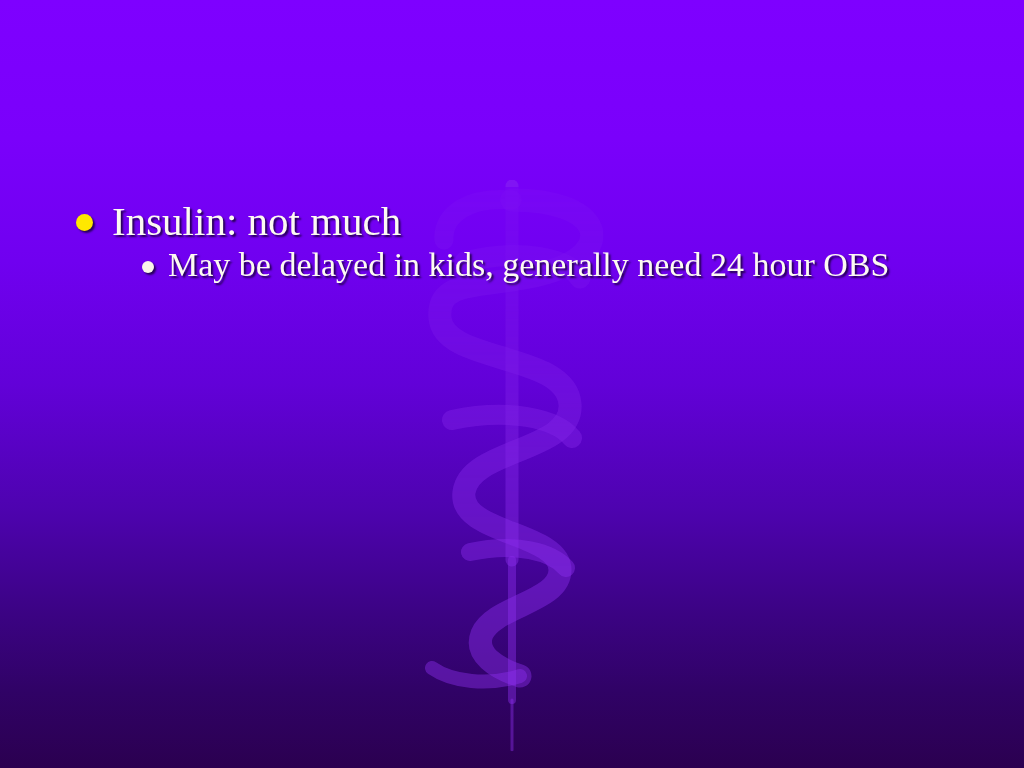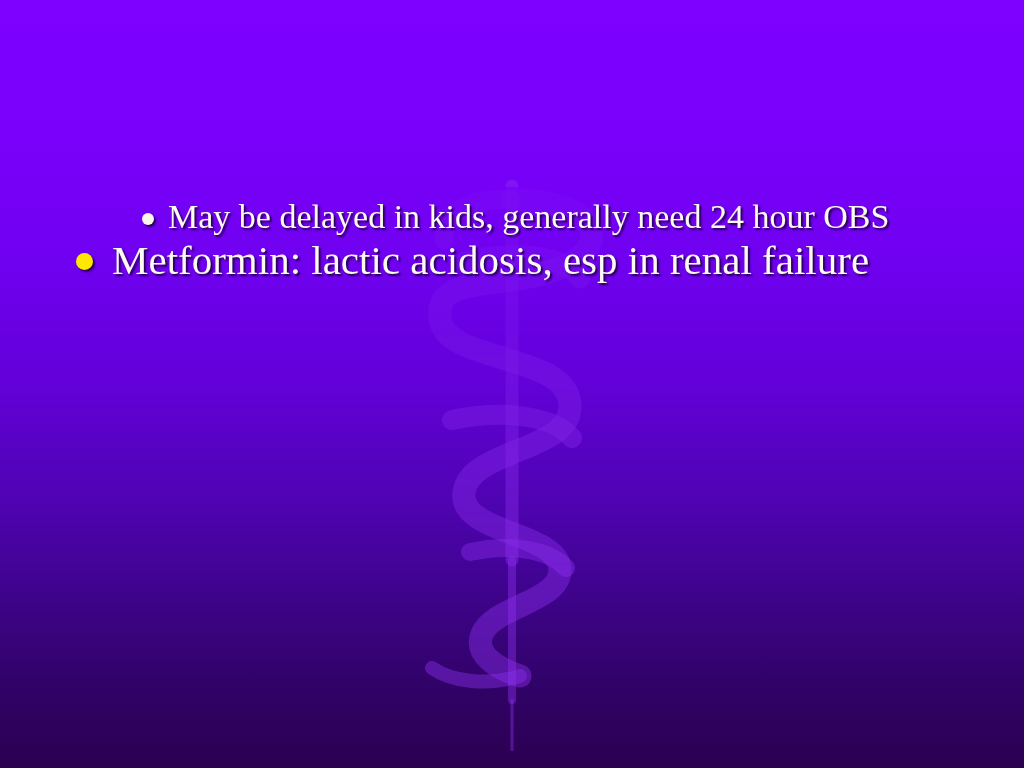--- a/index.html
+++ b/index.html
@@ -80,21 +80,21 @@
   }
   .lvl1 {
     font-size: 41px;
     line-height: 1.13;
     margin-bottom: 2px;
   }
   .lvl2 {
     font-size: 34px;
     line-height: 1.13;
     margin-left: 66px;
-    margin-bottom: 1px;
+    margin-bottom: 14px;
   }
   .dot {
     flex: 0 0 auto;
     border-radius: 50%;
   }
   .lvl1 .dot {
     width: 17px;
     height: 17px;
     background: #ffe800;
     margin: 16px 19px 0 0;
@@ -140,26 +140,26 @@
 
       <path d="M520 676 C 488 686, 452 682, 432 668" stroke-width="14"></path>
 
       <path d="M512 200 C 470 196, 442 214, 444 240" stroke-width="19"></path>
     </g>
   </svg>
 
 
   <div id="body">
 
+    <div class="bullet-row lvl1">
+      <span class="dot"></span>
+      <span class="btext">Insulin: not much</span>
+    </div>
 
 
     <div class="bullet-row lvl2">
       <span class="dot"></span>
       <span class="btext">May be delayed in kids, generally need 24 hour OBS</span>
     </div>
 
-    <div class="bullet-row lvl1">
-      <span class="dot"></span>
-      <span class="btext">Metformin: lactic acidosis, esp in renal failure</span>
-    </div>
 
   </div>
 </div>
 
 </body></html>

